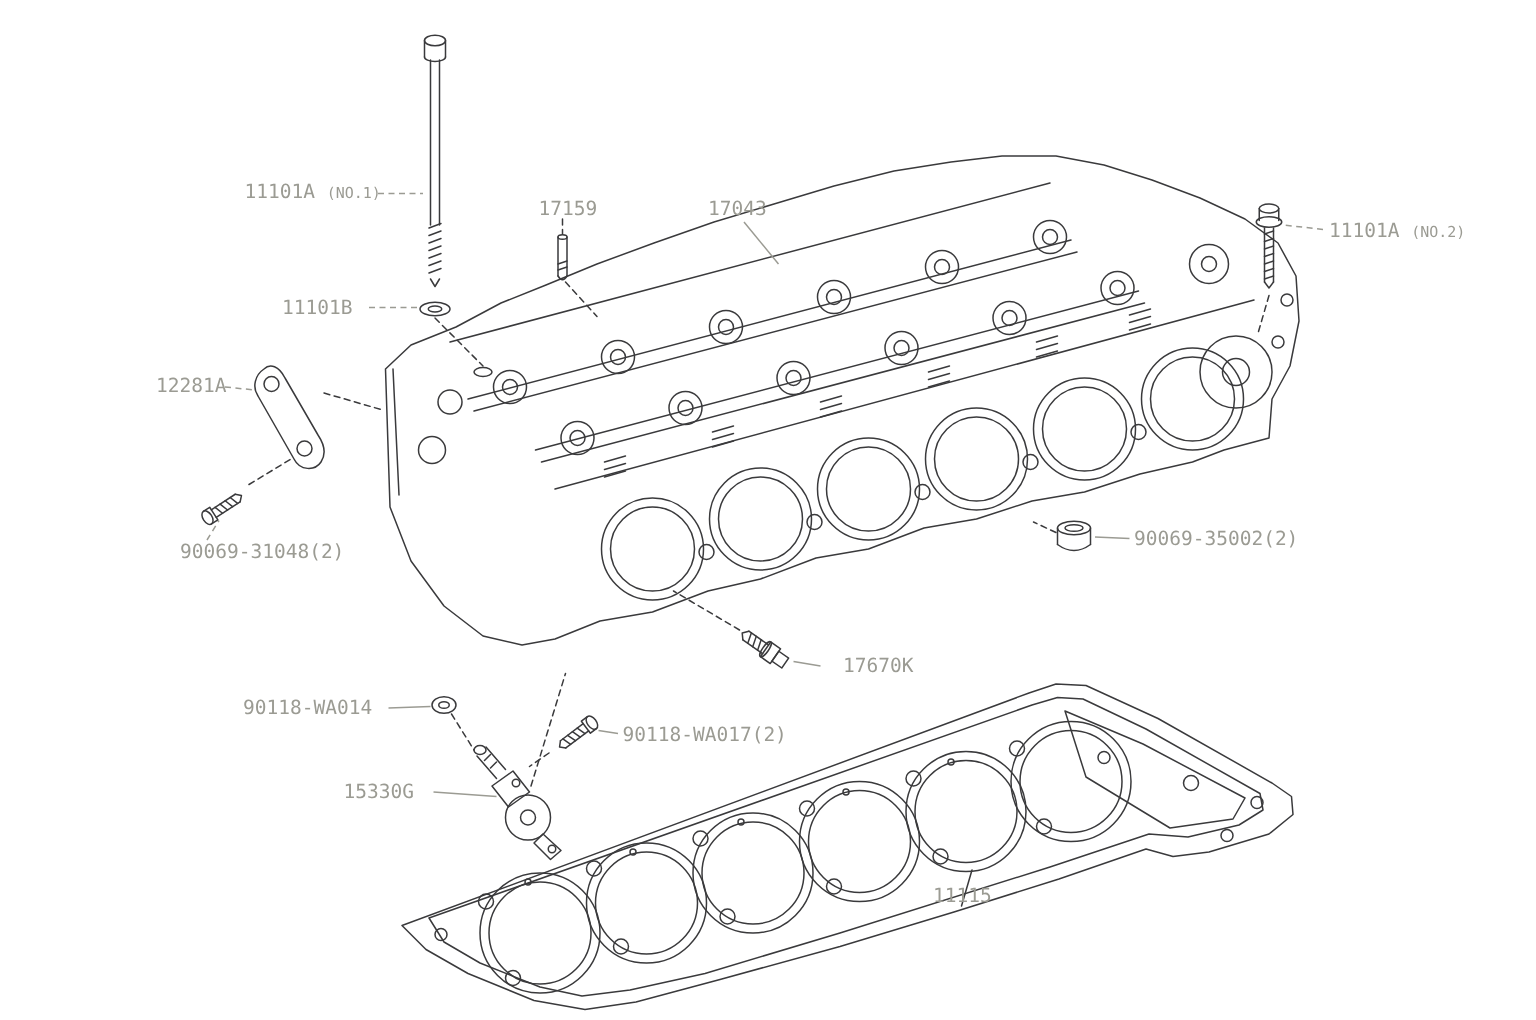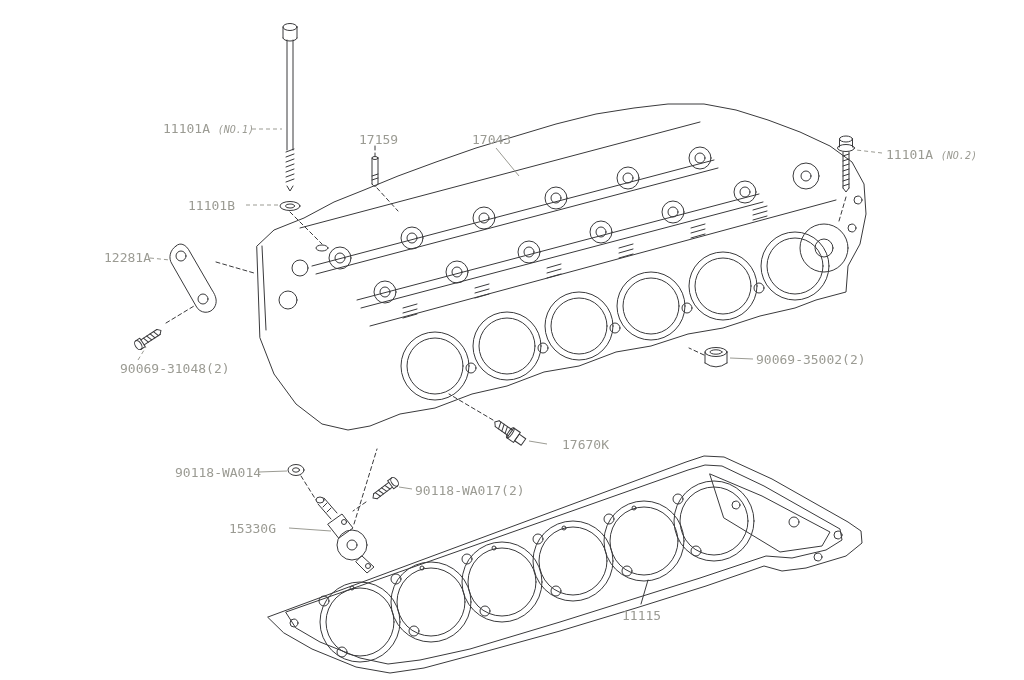--- a/index.html
+++ b/index.html
@@ -9,21 +9,21 @@
     font-family:"DejaVu Sans Mono","Liberation Mono",monospace;
   }
   .canvas svg{position:absolute;left:0;top:0;}
   .ink{stroke:var(--line-color,#3a3a3c);fill:none;stroke-width:1;stroke-linecap:round;stroke-linejoin:round;}
   .dash{stroke-dasharray:4 3;}
   .lead{stroke:var(--label-color,#9b9b93);fill:none;stroke-width:1;}
   .part-label{
     position:absolute;color:var(--label-color,#9b9b93);
     font-size:13px;line-height:14px;white-space:nowrap;letter-spacing:0;
   }
-  .part-label .suffix{font-size:10px;font-style:italic;}
+  .part-label .suffix{font-size:10px;}
 </style>
 </head>
 <body>
 
 <div class="canvas">
 
   <svg width="1024" height="680" viewBox="0 0 1024 680">
     <defs>
       <g id="vcap">
           <circle r="11"></circle>
@@ -294,29 +294,29 @@
   </div>
 
   <div class="part-label" style="left:756px;top:353px">
     <span>90069-35002(2)</span>
   </div>
 
   <div class="part-label" style="left:562px;top:438px">
     <span>17670K</span>
   </div>
 
-  <div class="part-label" style="left:175px;top:466px">
+  <div class="part-label" style="left:162px;top:466px">
     <span>90118-WA014</span>
   </div>
 
   <div class="part-label" style="left:415px;top:484px">
     <span>90118-WA017(2)</span>
   </div>
 
   <div class="part-label" style="left:229px;top:522px">
     <span>15330G</span>
   </div>
 
-  <div class="part-label" style="left:622px;top:609px">
+  <div class="part-label" style="left:622px;top:591px">
     <span>11115</span>
   </div>
 
 </div>
 
 </body></html>

